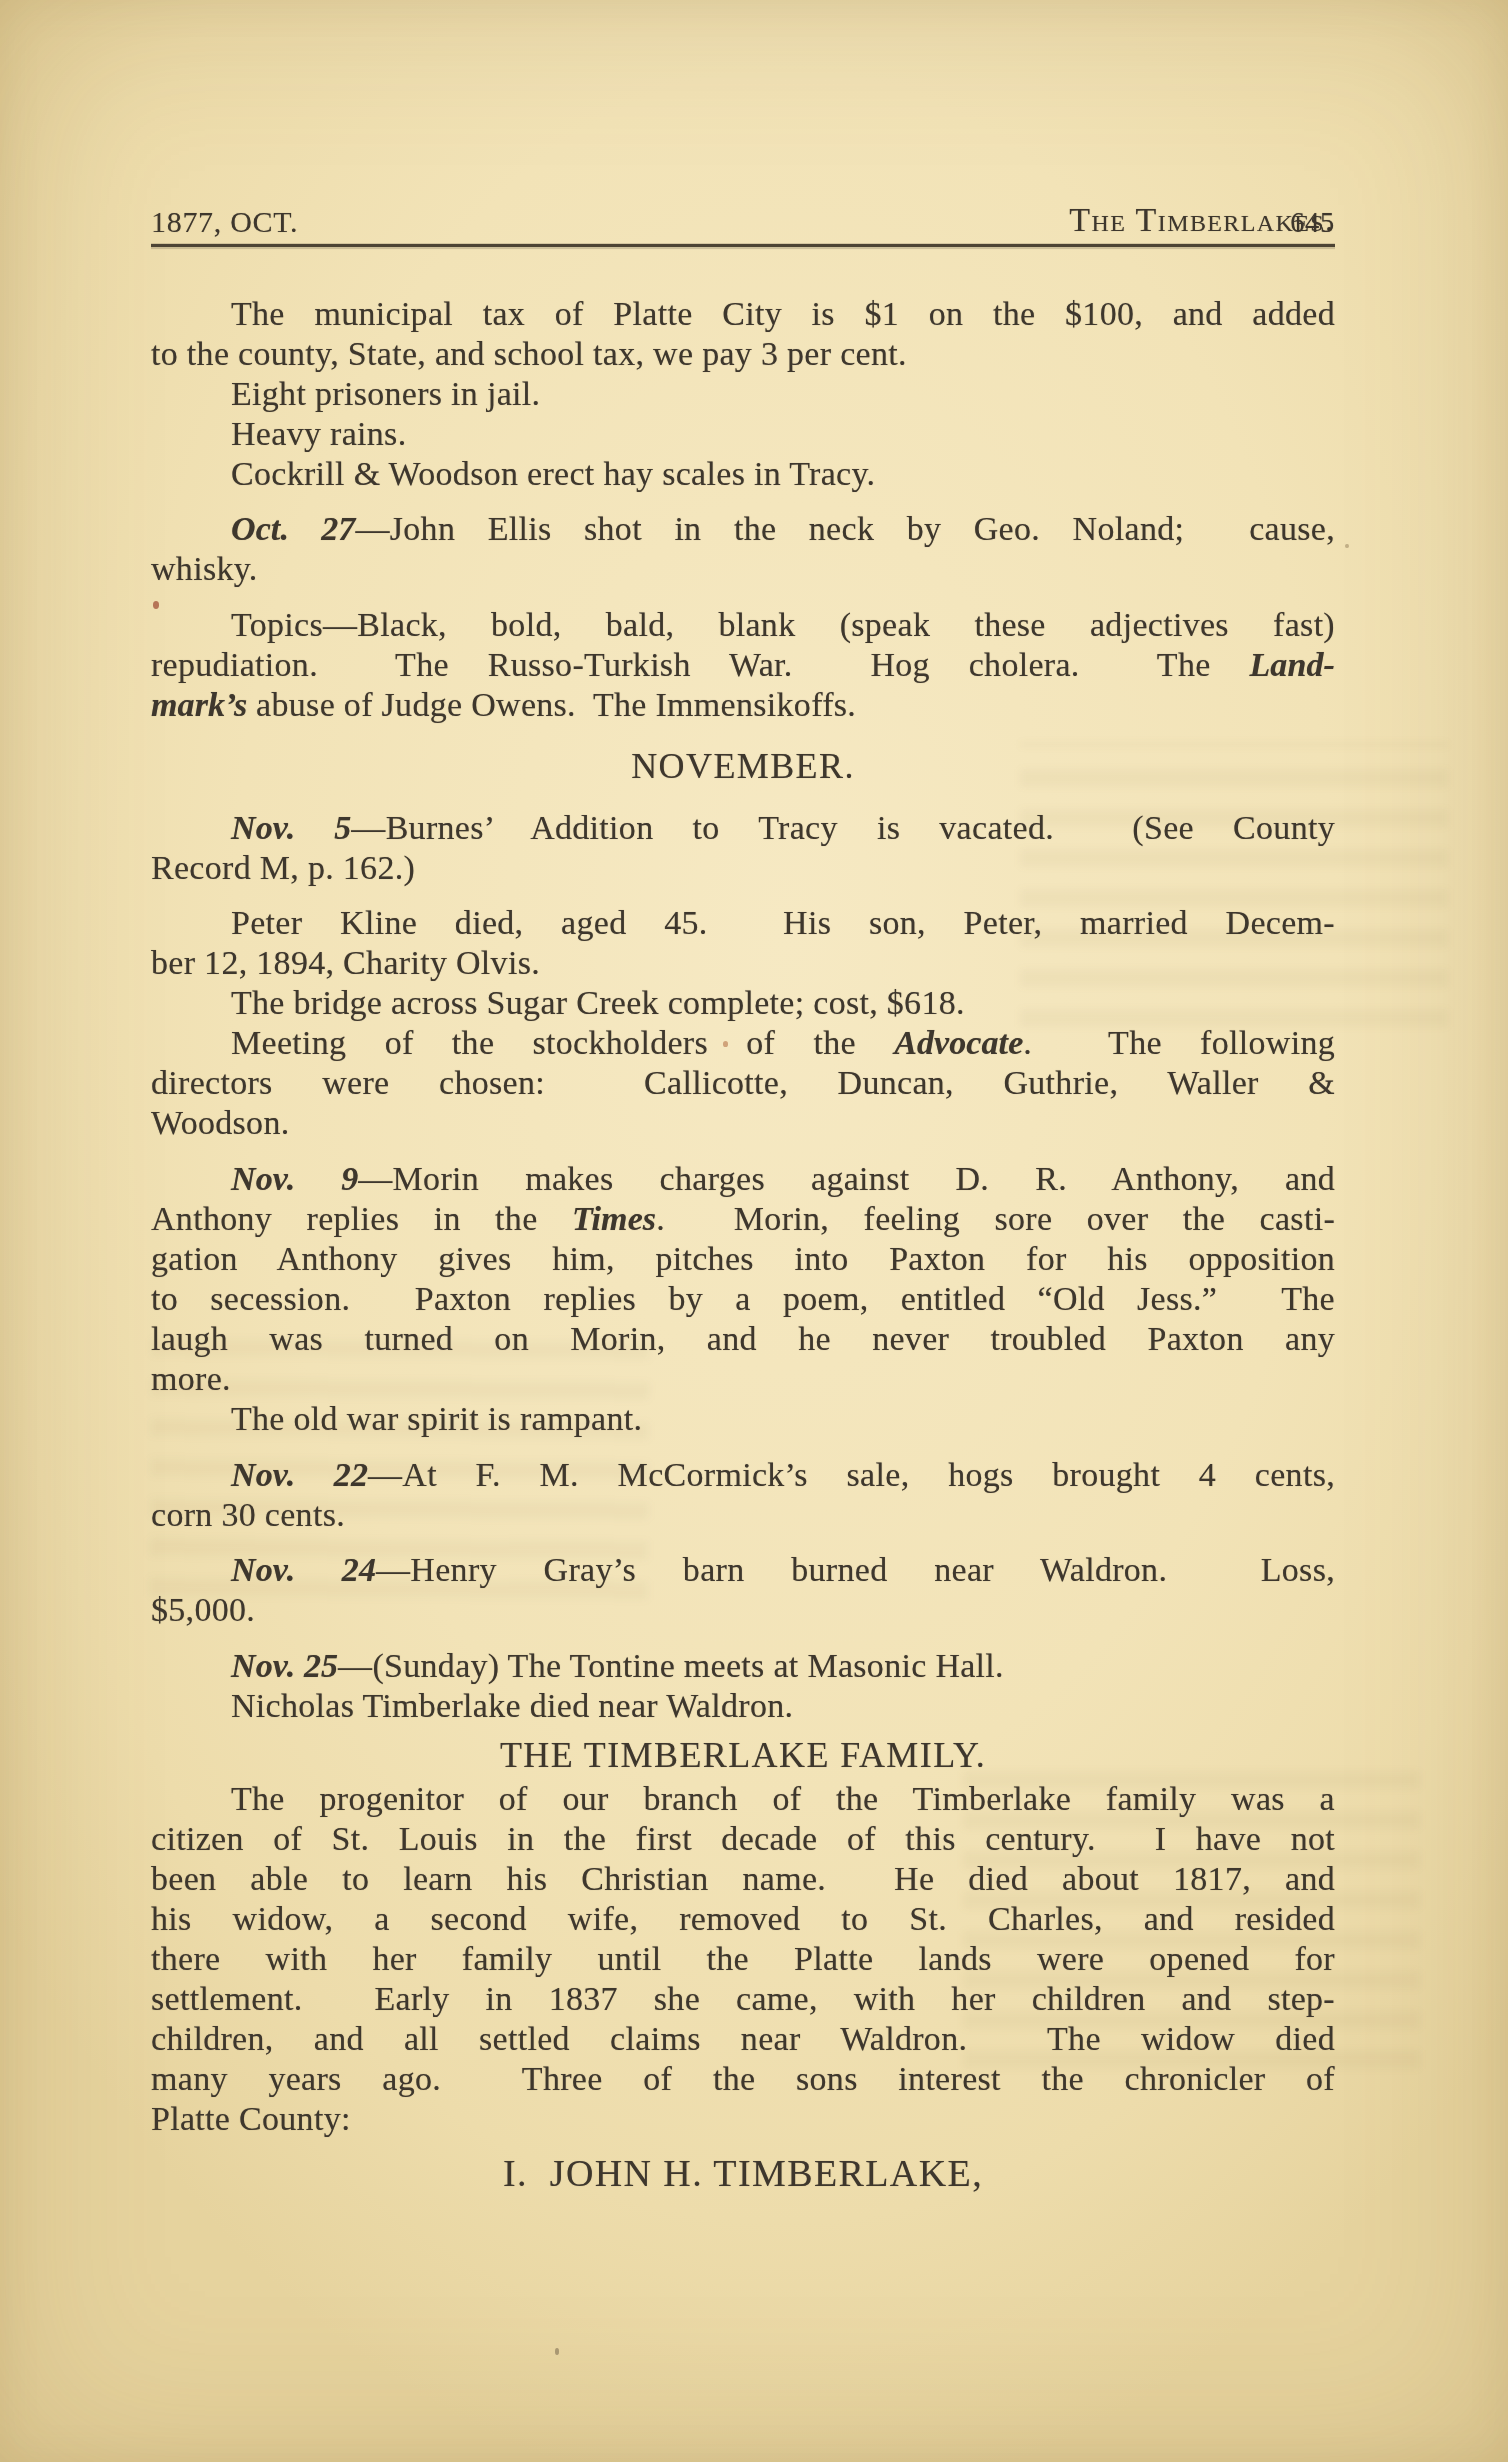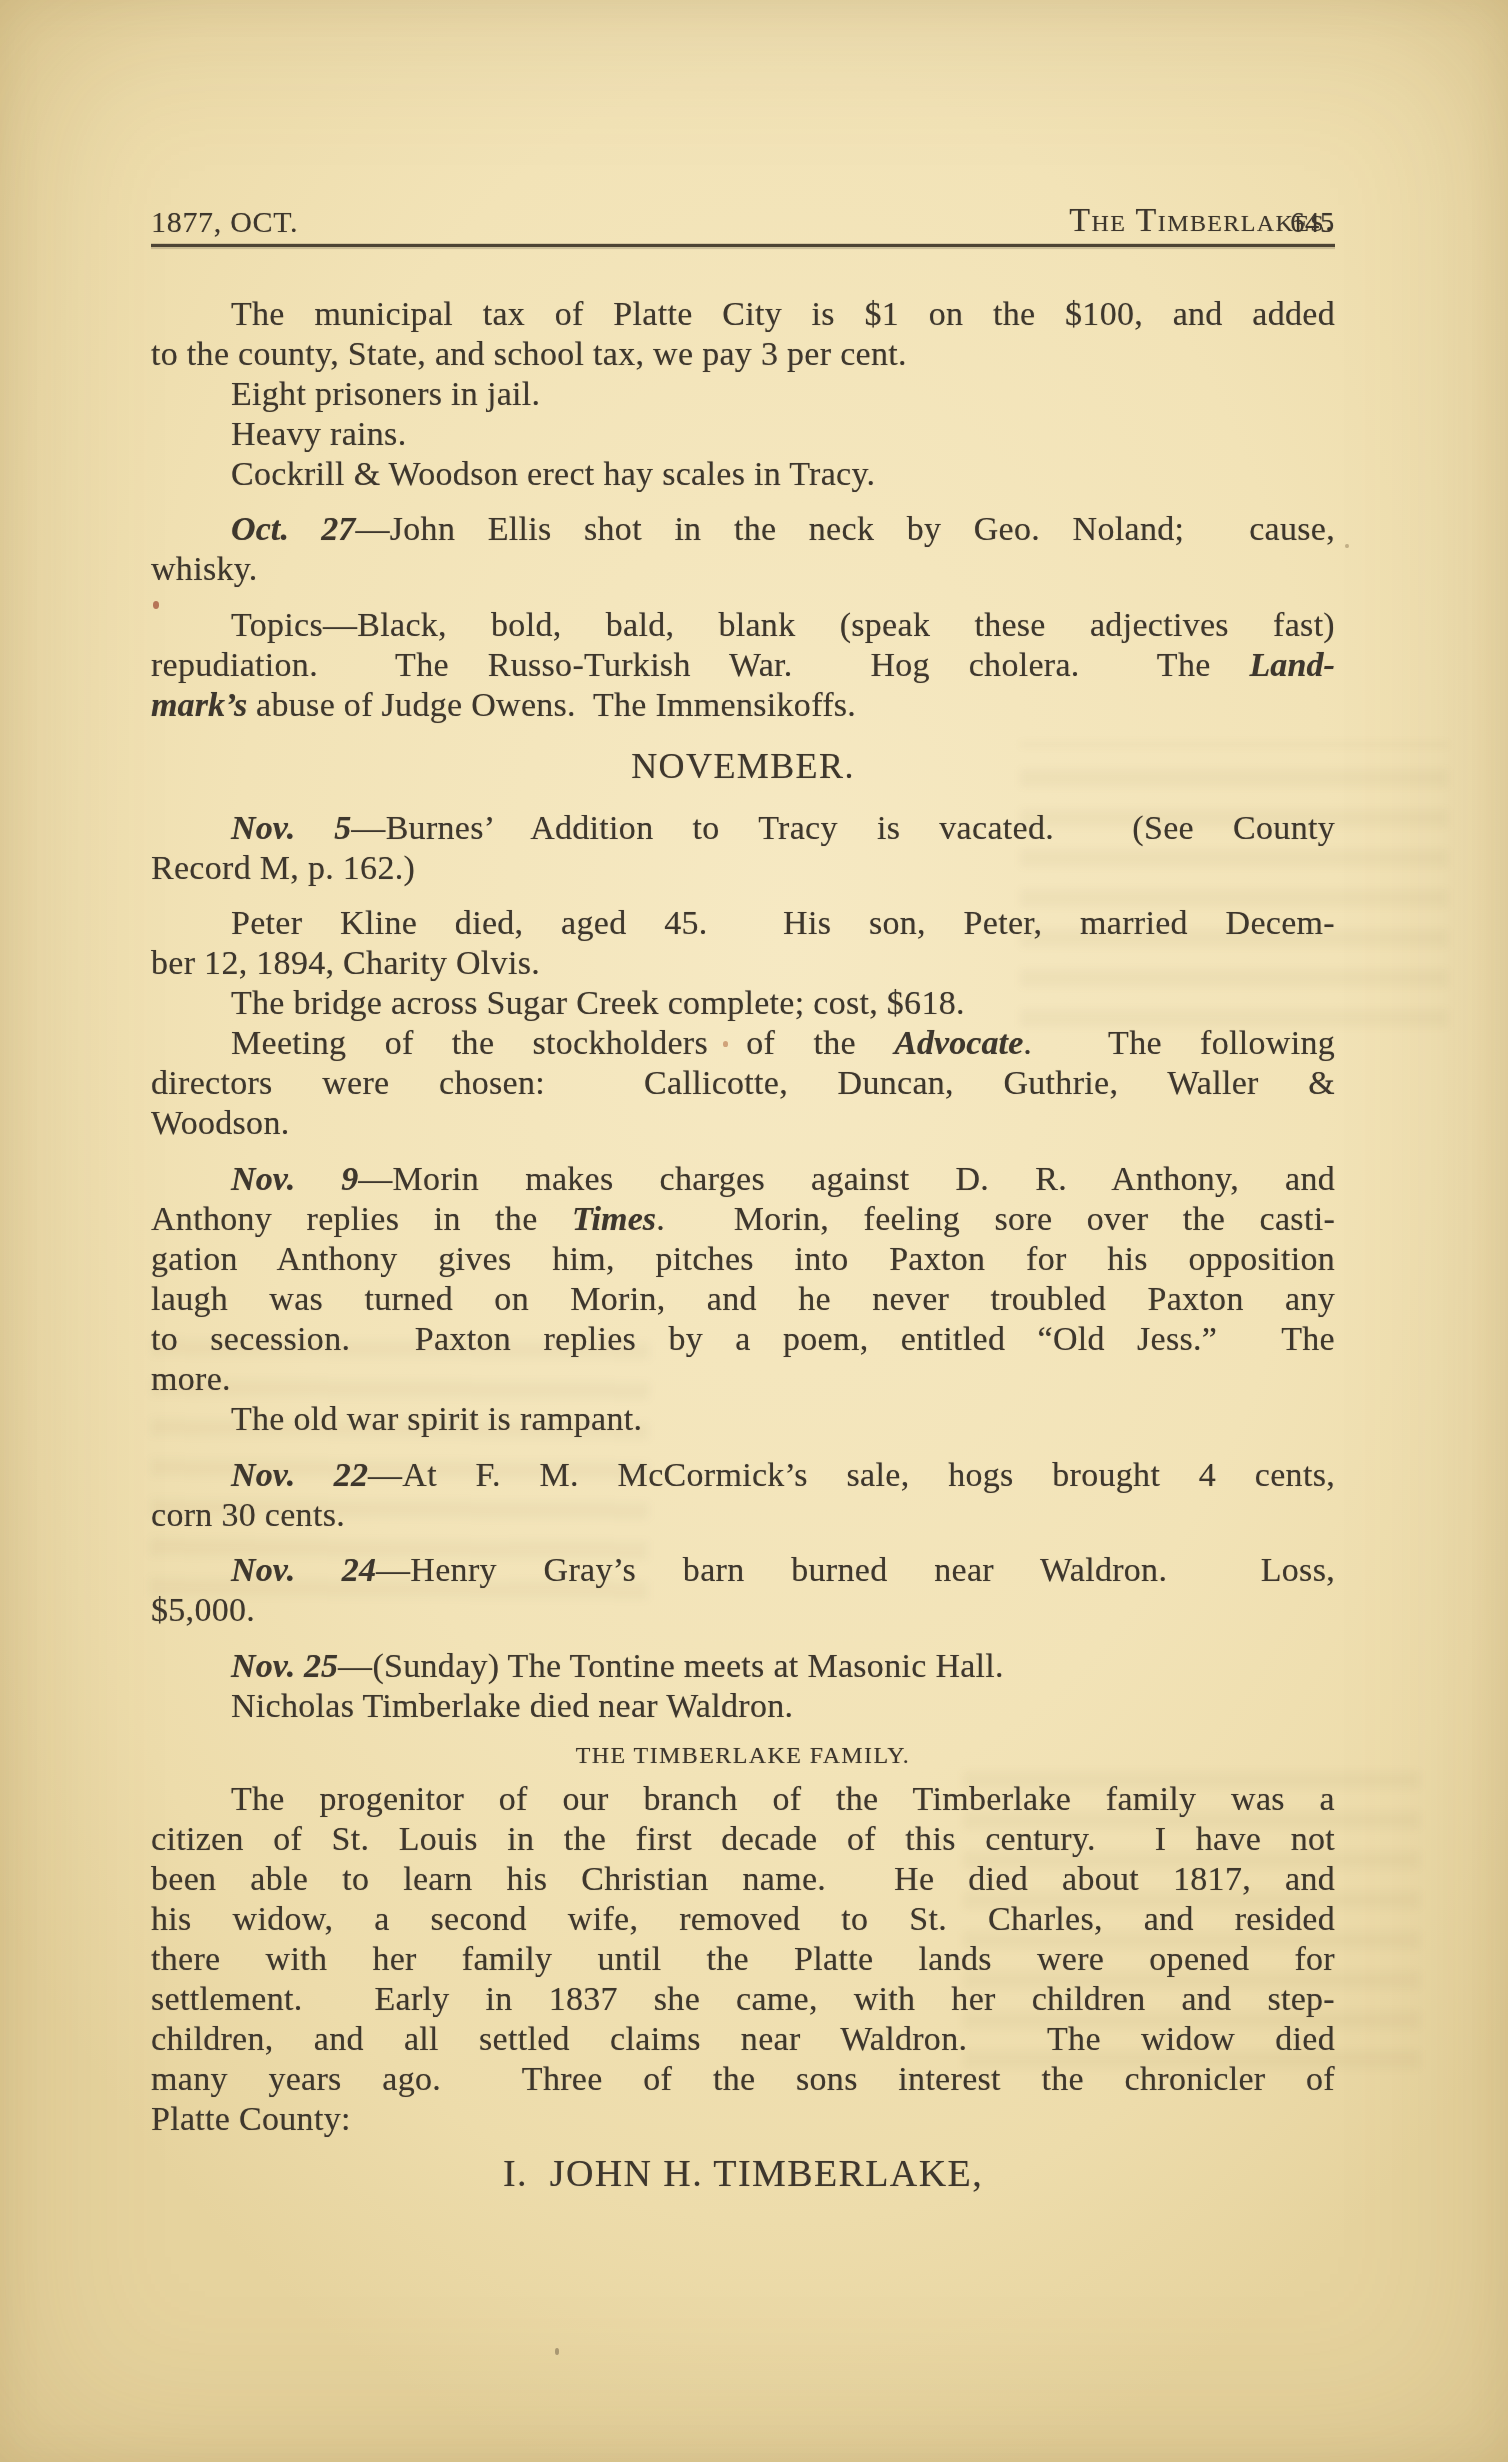--- a/index.html
+++ b/index.html
@@ -27,21 +27,21 @@
     box-shadow:0 2.1px 0 rgba(77,68,52,.22), 0 -0.7px 0 rgba(77,68,52,.25);
   }
   .content{margin-top:47px;}
   .para{margin:0;}
   .para.gap{margin-top:15.7px;}
   .para.indent .line:first-child{text-indent:80px;}
   .line{white-space:normal;}
   .line.just{text-align:justify;text-align-last:justify;}
   .heading{text-align:center;letter-spacing:1.4px;}
   .heading.month{font-size:36px;margin:21.4px 0 21.4px 0;}
-  .heading.family{font-size:24px;margin:8.6px 0 4.3px 0;}
+  .heading.family{font-size:36px;margin:8.6px 0 4.3px 0;}
   .heading.person{font-size:38px;margin:14.3px 0 5.7px 0;}
   i{letter-spacing:0.1px;font-weight:bold;}
   .page, .page *{text-shadow:0 0 0.9px rgba(62,55,45,.45);}
   .speck{position:absolute;border-radius:50%;}
   .s1{left:153px;top:601px;width:6.4px;height:7.8px;background:#a3523a;opacity:.75;}
   .s2{left:723px;top:1041px;width:5px;height:5.7px;background:#b06a3f;opacity:.55;}
   .s3{left:555px;top:2348px;width:4.3px;height:7.1px;background:#6b5c44;opacity:.5;}
   .s4{left:1345px;top:544px;width:3.6px;height:4.3px;background:#8a7450;opacity:.45;}
   .ghost{
     position:absolute;pointer-events:none;
@@ -104,22 +104,22 @@
         </div>
         <div class="para indent">
           <div class="line just"><span>Meeting of the stockholders of the </span><i>Advocate</i><span>.&nbsp; The following</span></div>
           <div class="line just"><span>directors were chosen:&nbsp; Callicotte, Duncan, Guthrie, Waller &amp;</span></div>
           <div class="line"><span>Woodson.</span></div>
         </div>
         <div class="para gap indent">
           <div class="line just"><i>Nov. 9</i><span>—Morin makes charges against D. R. Anthony, and</span></div>
           <div class="line just"><span>Anthony replies in the </span><i>Times</i><span>.&nbsp; Morin, feeling sore over the casti-</span></div>
           <div class="line just"><span>gation Anthony gives him, pitches into Paxton for his opposition</span></div>
+          <div class="line just"><span>to secession.&nbsp; Paxton replies by a poem, entitled “Old Jess.”&nbsp; The</span></div>
           <div class="line just"><span>laugh was turned on Morin, and he never troubled Paxton any</span></div>
-          <div class="line just"><span>to secession.&nbsp; Paxton replies by a poem, entitled “Old Jess.”&nbsp; The</span></div>
           <div class="line"><span>more.</span></div>
         </div>
         <div class="para indent">
           <div class="line"><span>The old war spirit is rampant.</span></div>
         </div>
         <div class="para gap indent">
           <div class="line just"><i>Nov. 22</i><span>—At F. M. McCormick’s sale, hogs brought 4 cents,</span></div>
           <div class="line"><span>corn 30 cents.</span></div>
         </div>
         <div class="para gap indent">

